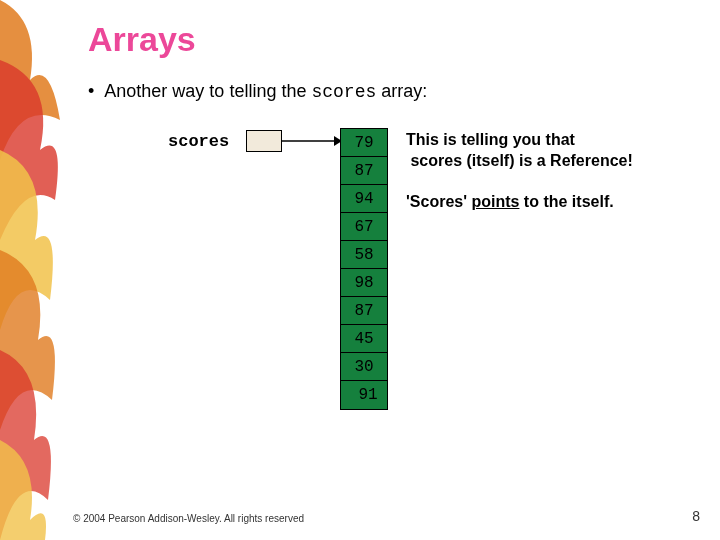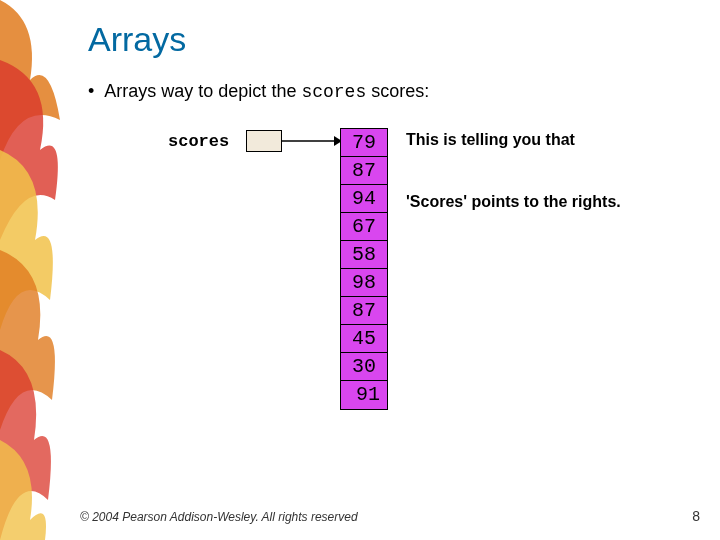--- a/index.html
+++ b/index.html
@@ -19,22 +19,22 @@
     height: 540px;
     z-index: 0;
   }
   .content {
     position: relative;
     z-index: 1;
     padding: 20px 20px 0 88px;
   }
   .title {
     font-size: 34px;
-    font-weight: normal;
-    color: #0369a1;
+    font-weight: bold;
+    color: #ec4899;
     margin-bottom: 22px;
   }
   .bullet-row {
     font-size: 18px;
     color: #000;
     margin-bottom: 26px;
     display: flex;
     align-items: baseline;
   }
   .bullet-dot {
@@ -72,24 +72,24 @@
   .array-col {
     position: absolute;
     left: 252px;
     top: 0;
     border: 1px solid #000;
   }
   .cell {
     width: 46px;
     height: 28px;
     border-bottom: 1px solid #000;
-    background: #d946ef;
+    background: #15803d;
     text-align: center;
     font-family: "Courier New", Courier, monospace;
-    font-size: 20px;
+    font-size: 16px;
     line-height: 28px;
   }
   .cell:last-child { border-bottom: none; padding-left: 8px; }
   .note1 {
     position: absolute;
     left: 318px;
     top: 2px;
     font-size: 16px;
     font-weight: bold;
     line-height: 1.3;
@@ -97,28 +97,27 @@
   }
   .note2 {
     position: absolute;
     left: 318px;
     top: 64px;
     font-size: 16px;
     font-weight: bold;
     line-height: 1.3;
     width: 360px;
   }
-  .underline { }
+  .underline { text-decoration: underline; }
   .footer-left {
     position: absolute;
-    left: 80px;
+    left: 73px;
     bottom: 16px;
-    font-size: 12px;
+    font-size: 10px;
     color: #333;
-    font-style: italic;
   }
   .footer-right {
     position: absolute;
     right: 20px;
     bottom: 16px;
     font-size: 14px;
     color: #333;
   }
 </style>
 </head>
@@ -132,21 +131,21 @@
   <path d="M0 350 Q45 370 34 440 Q58 420 48 500 Q18 470 0 540 Z" fill="#d9372b" opacity="0.75"></path>
   <path d="M0 440 Q40 460 30 520 Q50 500 45 540 L0 540 Z" fill="#f1c24a" opacity="0.8"></path>
 </svg>
 
 <div class="content">
   <h1 class="title">Arrays</h1>
 
   <div class="bullet-row">
     <span class="bullet-dot">•</span>
     <span>
-      <span>Arrays way to depict the </span><span class="mono">scores</span><span> scores:</span>
+      <span>Another way to telling the </span><span class="mono">scores</span><span> array:</span>
     </span>
   </div>
 
   <div class="diagram">
     <div class="scores-label">scores</div>
     <div class="ref-box"></div>
     <svg class="arrow" viewBox="0 0 60 14">
       <line x1="0" y1="7" x2="52" y2="7" stroke="#000" stroke-width="1.5"></line>
       <polygon points="52,2 60,7 52,12" fill="#000"></polygon>
     </svg>
@@ -157,22 +156,22 @@
       <div class="cell">67</div>
       <div class="cell">58</div>
       <div class="cell">98</div>
       <div class="cell">87</div>
       <div class="cell">45</div>
       <div class="cell">30</div>
       <div class="cell">91</div>
     </div>
     <div class="note1">
       <span>This is telling you that</span><br>
-      &nbsp;
+      &nbsp;<span>scores (itself) is a Reference!</span>
     </div>
     <div class="note2">
-      <span>'Scores' </span><span class="underline">points</span><span> to the rights.</span>
+      <span>'Scores' </span><span class="underline">points</span><span> to the itself.</span>
     </div>
   </div>
 </div>
 
 <div class="footer-left">© 2004 Pearson Addison-Wesley. All rights reserved</div>
 <div class="footer-right">8</div>
 
 </body></html>

